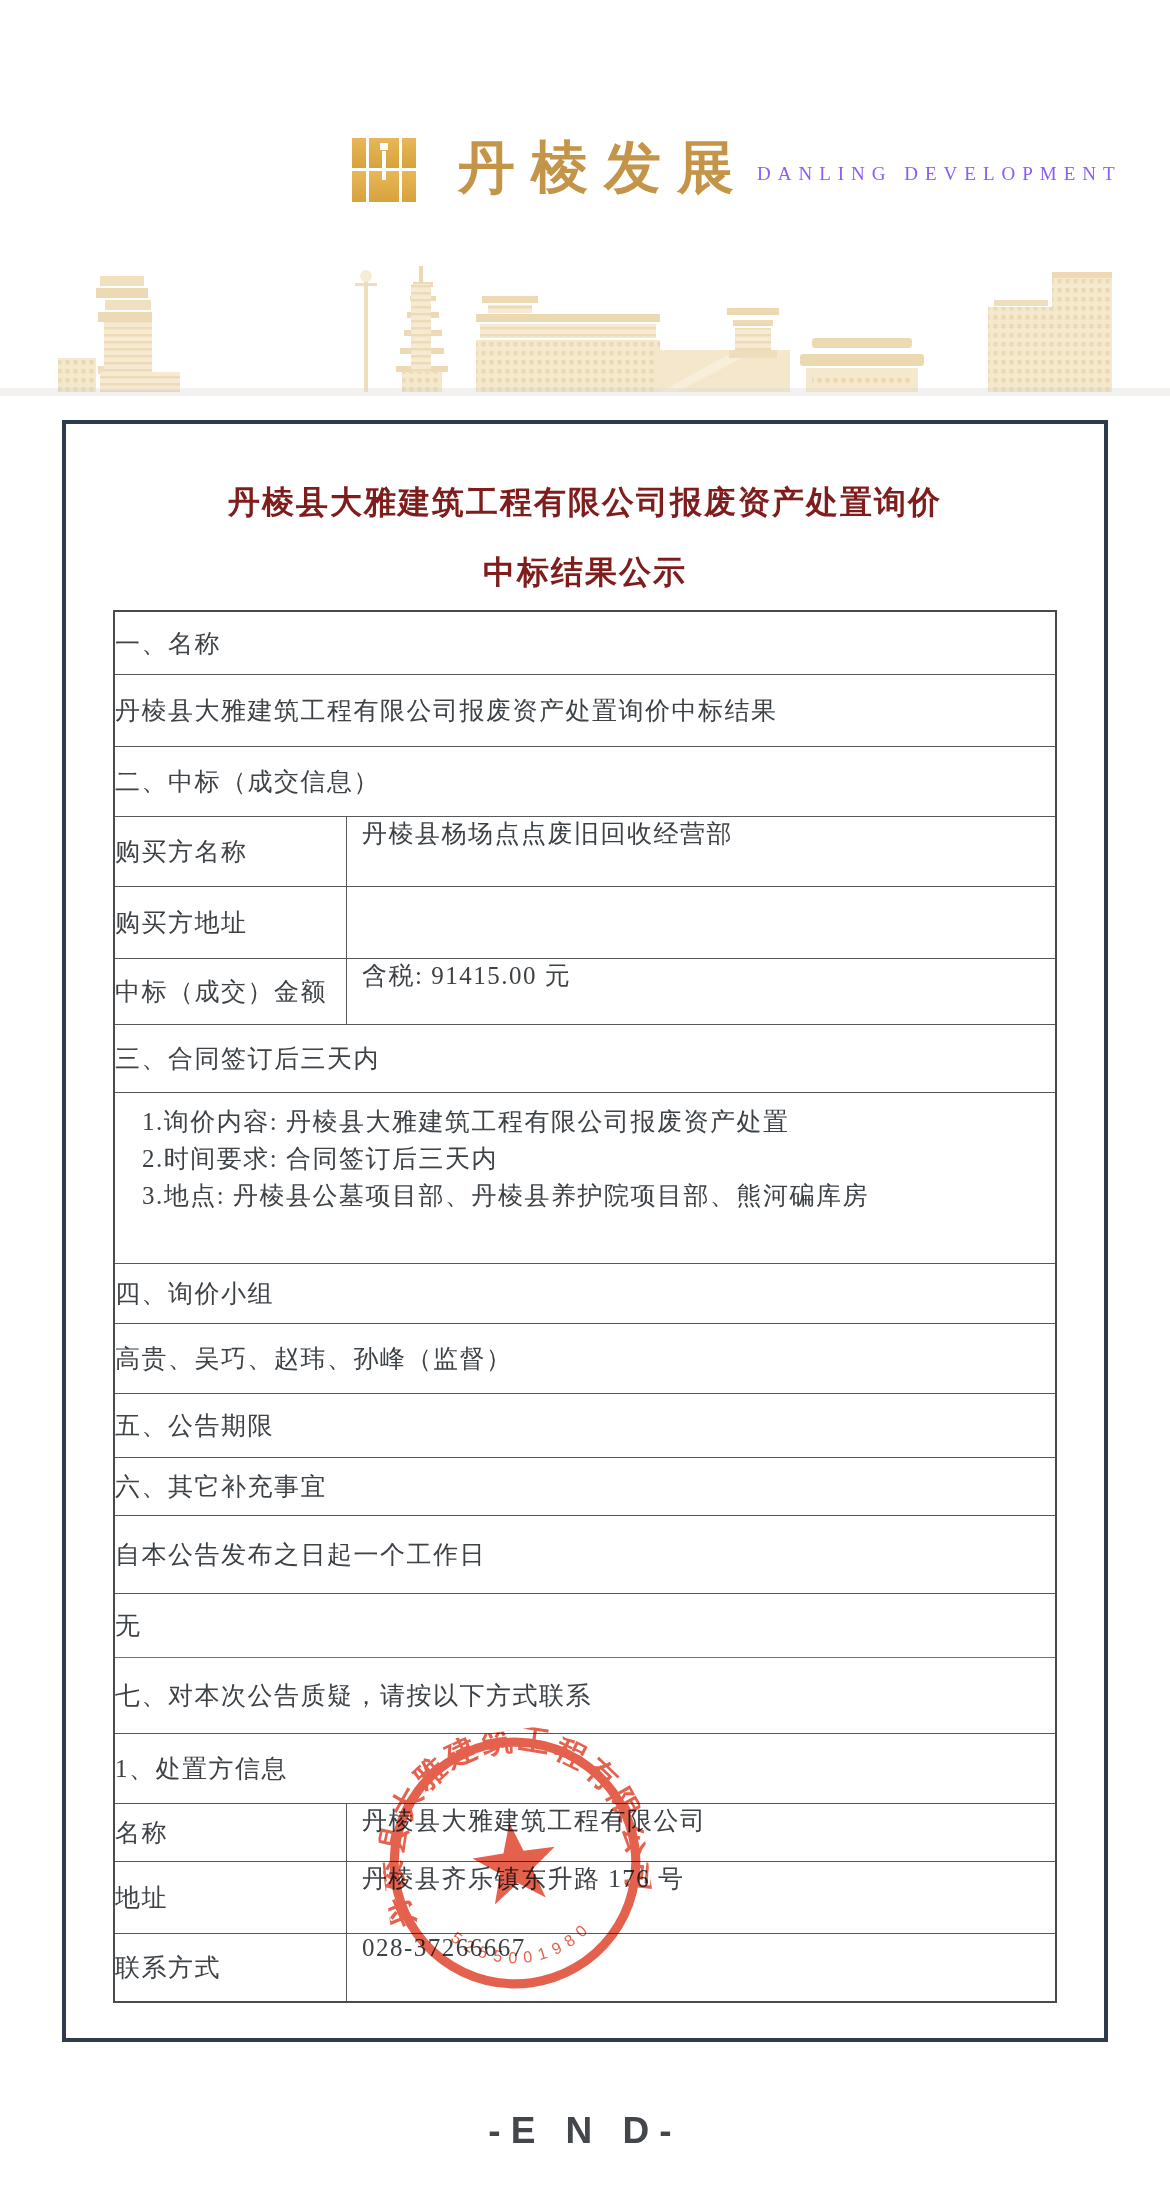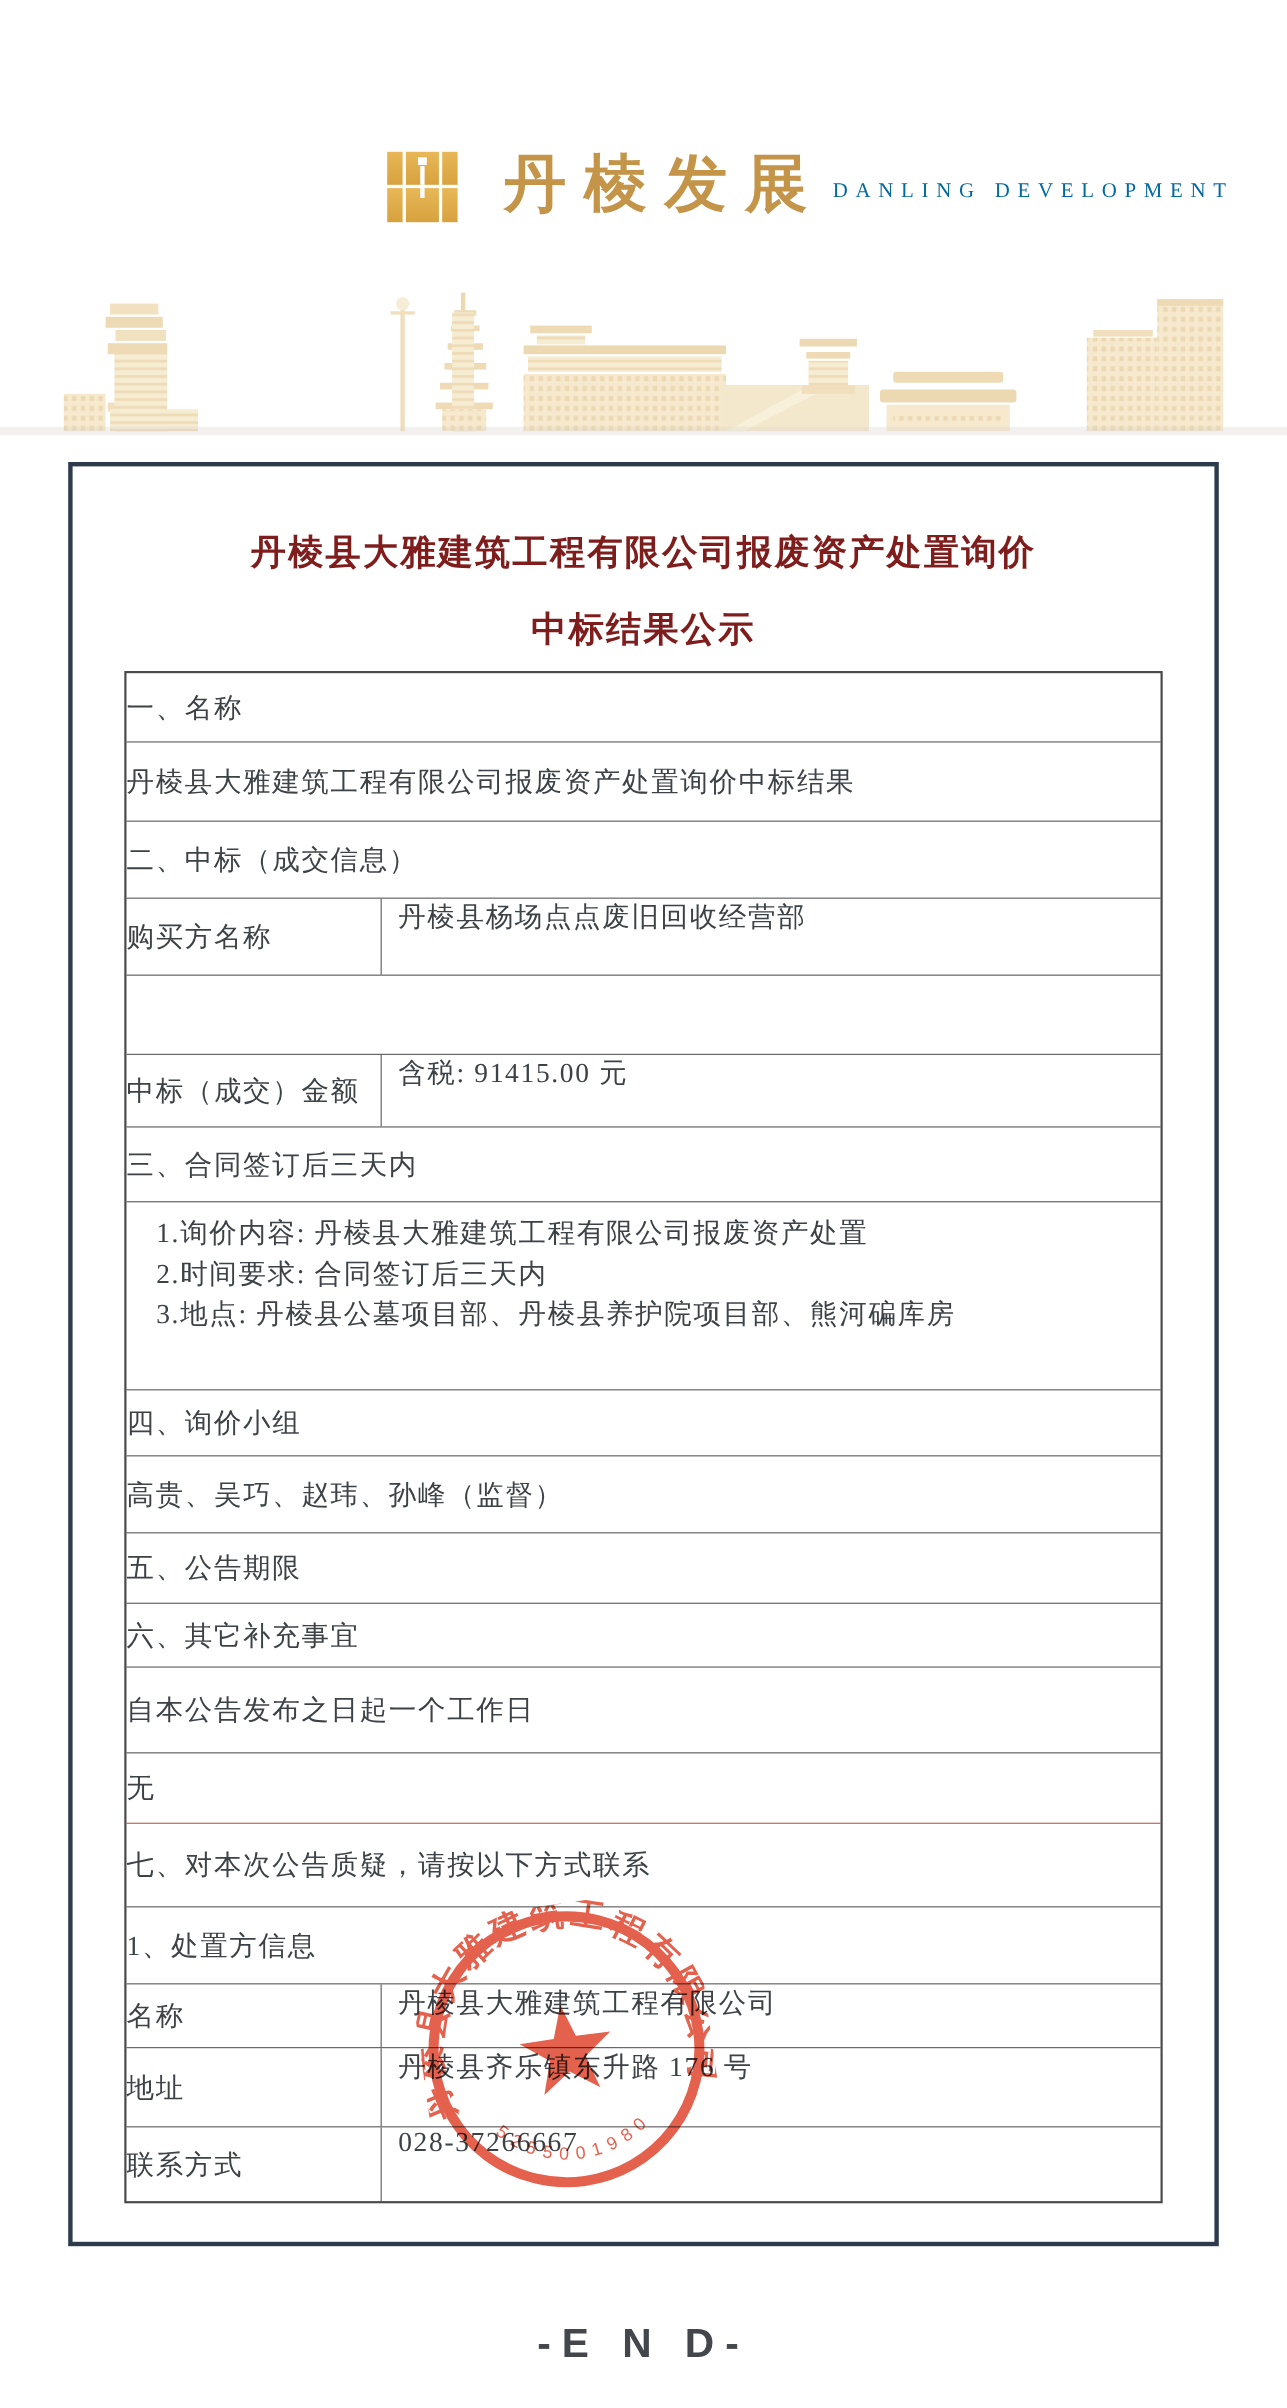--- a/index.html
+++ b/index.html
@@ -17,21 +17,21 @@
   .t-d{left:0;top:33px;width:14px;height:31px;}
   .t-e{left:17px;top:33px;width:30px;height:31px;}
   .t-f{left:50px;top:33px;width:14px;height:31px;}
   .t-b .slit{position:absolute;left:13px;top:13px;width:4px;height:17px;background:#fff;}
   .t-b .notch{position:absolute;left:11px;top:5px;width:8px;height:7px;background:#fff;}
   .t-e .slit{position:absolute;left:13px;top:0;width:4px;height:9px;background:#fff;}
   .brand-col{display:flex;flex-direction:row;align-items:center;}
   .brand-name{font-size:57px;line-height:1.05;font-weight:bold;color:#c49548;
               letter-spacing:16px;padding-left:16px;white-space:nowrap;}
   .brand-sub{margin-top:12px;font-size:19px;letter-spacing:7px;padding-left:7px;
-             color:#0369a1;white-space:nowrap;}
+             color:#8b5cf6;white-space:nowrap;}
   .skyline{position:absolute;left:0;top:250px;width:1170px;height:146px;}
 
   
   .doc{position:absolute;left:62px;top:420px;width:1046px;height:1622px;box-sizing:border-box;
        border:4px solid #2d3b4d;background:#fff;}
   .doc-title{position:absolute;left:0;width:100%;text-align:center;font-weight:bold;
              color:#7f1d1d;font-size:32px;letter-spacing:2px;line-height:40px;}
   .doc-title.l1{top:58px;}
   .doc-title.l2{top:128px;}
 
@@ -167,20 +167,23 @@
 
       <div class="row pair" style="height:70px">
         <div class="cell-label">
             <span>购买方名称</span>
           </div>
         <div class="cell-value">
             <span>丹棱县杨场点点废旧回收经营部</span>
           </div>
       </div>
       <div class="row pair" style="height:72px">
+        <div class="cell-label">
+            <span>购买方地址</span>
+          </div>
       </div>
       <div class="row pair" style="height:66px">
         <div class="cell-label">
             <span>中标（成交）金额</span>
           </div>
         <div class="cell-value">
             <span>含税: 91415.00 元</span>
           </div>
       </div>
 

